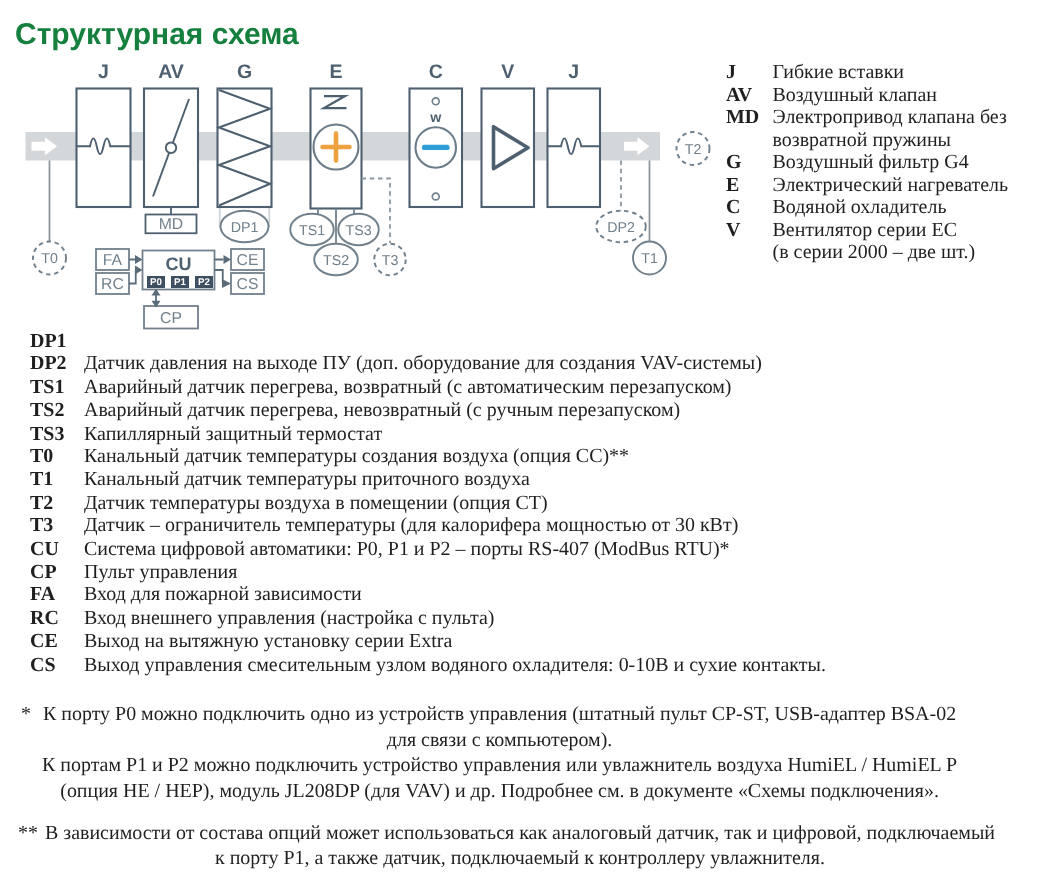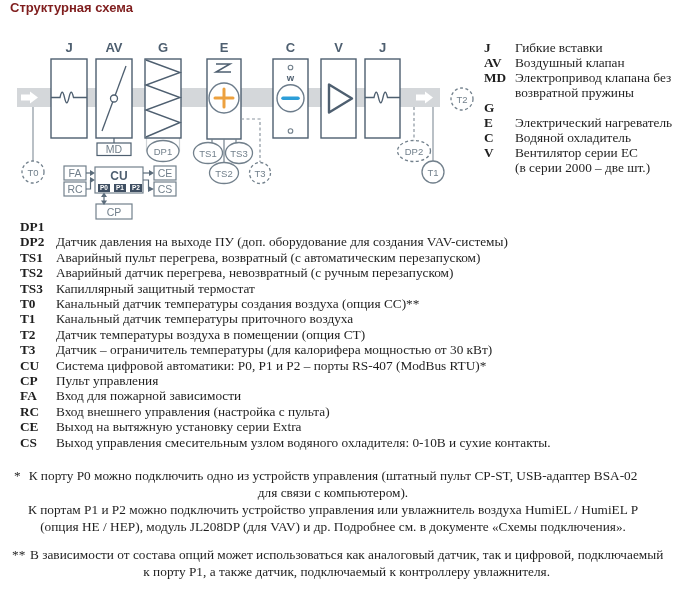--- a/index.html
+++ b/index.html
@@ -1,19 +1,19 @@
 <!DOCTYPE html>
 <html><head>
 <meta charset="utf-8">
 <style>
   html,body{margin:0;padding:0;background:#ffffff;}
   .page{position:relative;width:700px;height:596px;background:#fff;overflow:hidden;
         font-family:"Liberation Serif", serif;color:#1f1f1f;}
-  .title{position:absolute;left:10px;top:0;font-family:"Liberation Sans",sans-serif;
-         font-weight:bold;font-size:13px;color:#7f1d1d;margin:0;}
+  .title{position:absolute;left:10px;top:12px;font-family:"Liberation Sans",sans-serif;
+         font-weight:bold;font-size:20px;color:#15803d;margin:0;}
   svg text{font-family:"Liberation Sans",sans-serif;}
   .lbl-block{font-size:13px;font-weight:bold;fill:#4e5f70;}
   .lbl-sensor{font-size:9.5px;fill:#72808c;}
   .lbl-box{font-size:10.5px;fill:#72808c;}
   .lbl-cu{font-size:12px;font-weight:bold;fill:#4e5f70;}
   .lbl-port{font-size:6.5px;font-weight:bold;fill:#ffffff;}
   .lbl-w{font-size:9.5px;font-weight:bold;fill:#4e5f70;}
   .legend{position:absolute;left:484px;top:40px;width:214px;font-size:13.3px;line-height:15px;}
   .legend .row{display:flex;}
   .legend .abbr{width:31px;font-weight:bold;flex:none;}
@@ -168,20 +168,21 @@
         <span class="abbr">AV</span>
         <span class="desc">Воздушный клапан</span>
       </div>
     <div class="row">
         <span class="abbr">MD</span>
         <span class="desc">Электропривод клапана без
 возвратной пружины</span>
       </div>
     <div class="row">
         <span class="abbr">G</span>
+        <span class="desc">Воздушный фильтр G4</span>
       </div>
     <div class="row">
         <span class="abbr">E</span>
         <span class="desc">Электрический нагреватель</span>
       </div>
     <div class="row">
         <span class="abbr">C</span>
         <span class="desc">Водяной охладитель</span>
       </div>
     <div class="row">
@@ -194,21 +195,21 @@
   <div class="abbrs">
     <div class="row">
         <span class="term">DP1</span>
       </div>
     <div class="row">
         <span class="term">DP2</span>
         <span class="desc">Датчик давления на выходе ПУ (доп. оборудование для создания VAV-системы)</span>
       </div>
     <div class="row">
         <span class="term">TS1</span>
-        <span class="desc">Аварийный пульт перегрева, возвратный (с автоматическим перезапуском)</span>
+        <span class="desc">Аварийный датчик перегрева, возвратный (с автоматическим перезапуском)</span>
       </div>
     <div class="row">
         <span class="term">TS2</span>
         <span class="desc">Аварийный датчик перегрева, невозвратный (с ручным перезапуском)</span>
       </div>
     <div class="row">
         <span class="term">TS3</span>
         <span class="desc">Капиллярный защитный термостат</span>
       </div>
     <div class="row">

